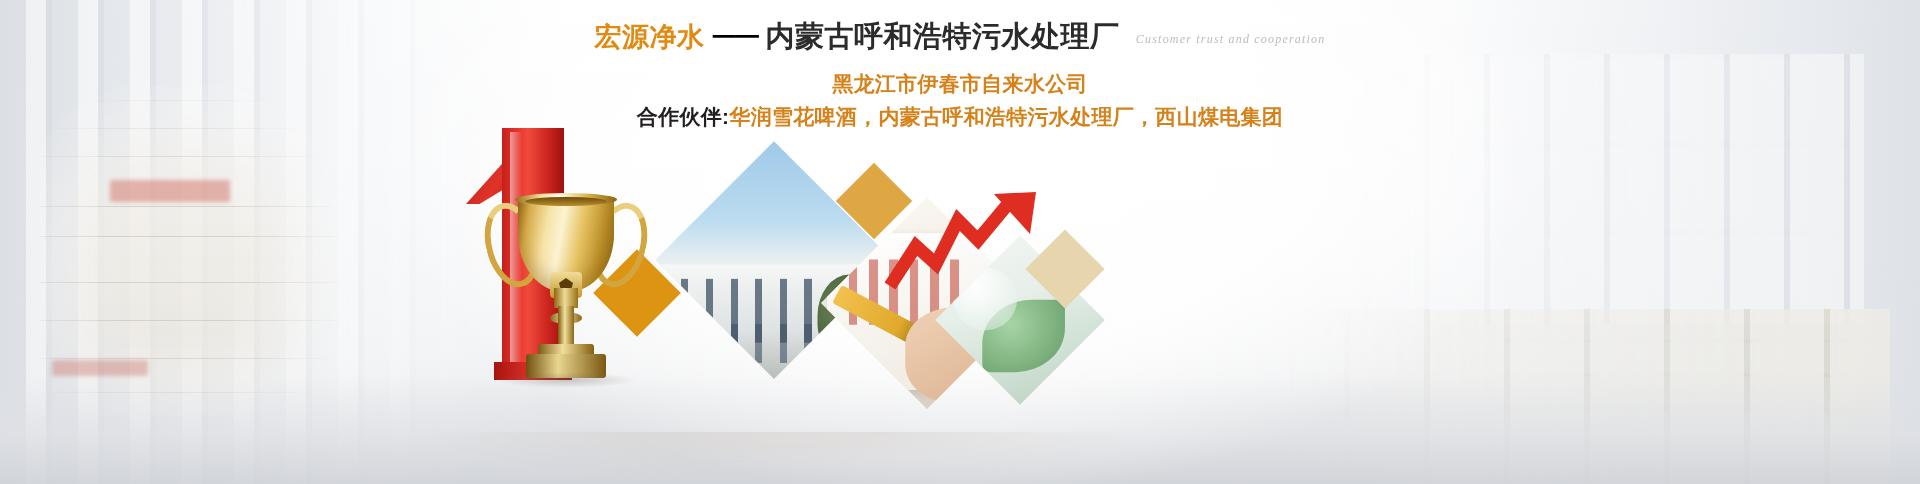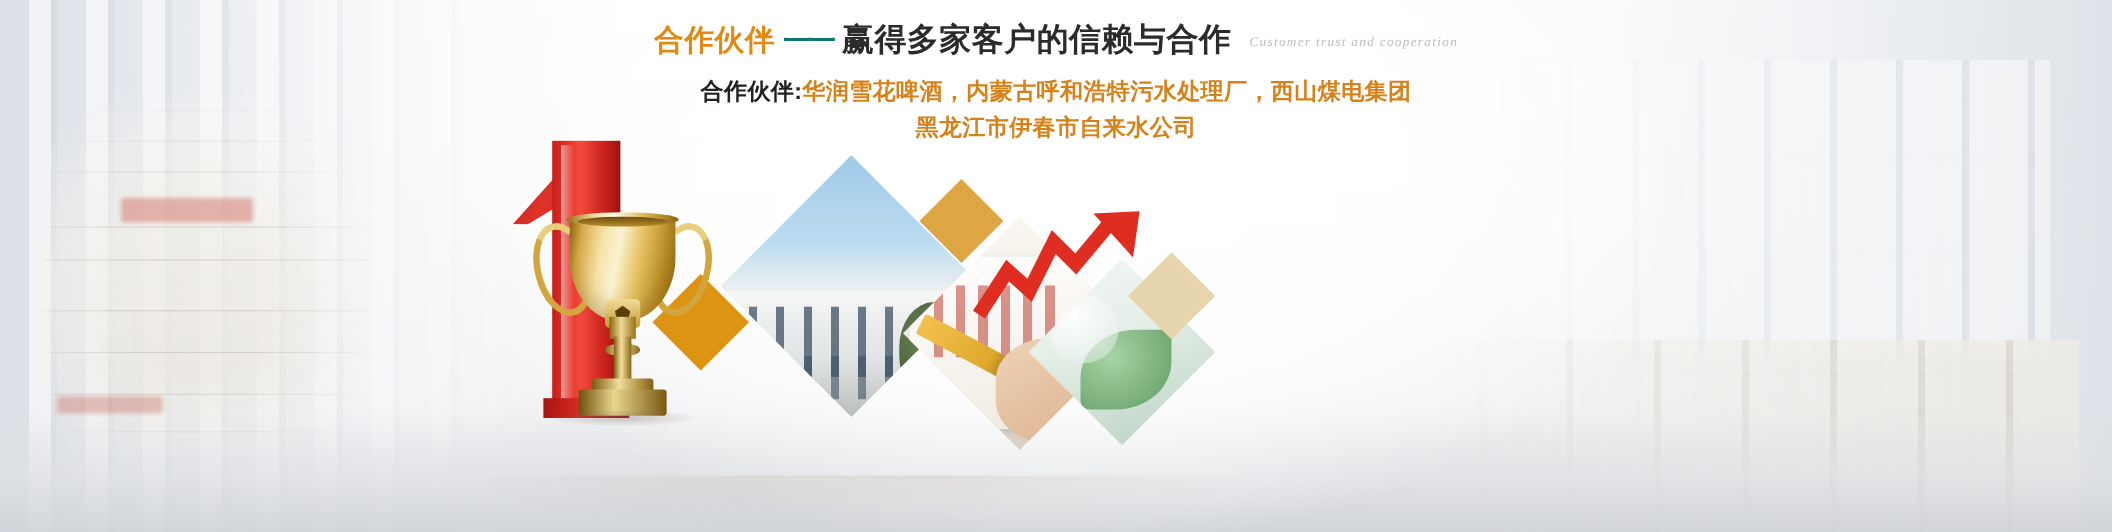--- a/index.html
+++ b/index.html
@@ -96,21 +96,21 @@
   .headline{
     position:absolute;left:0;right:0;top:22px;
     text-align:center;white-space:nowrap;
     line-height:1;
   }
   .hl-brand{
     font-size:27px;font-weight:bold;color:#e08a12;letter-spacing:.5px;
     vertical-align:baseline;
   }
   .hl-dash{
-    font-size:25px;font-weight:bold;color:#0f766e;padding:0 3px;letter-spacing:-2px;
+    font-size:25px;font-weight:bold;color:#000000;padding:0 3px;letter-spacing:-2px;
   }
   .hl-main{
     font-size:29px;font-weight:bold;color:#2b2b2b;letter-spacing:.5px;
   }
   .hl-en{
     font-family:"Liberation Serif","DejaVu Serif",serif;
     font-style:italic;font-size:12px;color:#b9bcc1;letter-spacing:1.2px;
     padding-left:12px;vertical-align:3px;
   }
 
@@ -368,28 +368,28 @@
       <div class="cup-stem"></div>
       <div class="cup-base1"></div>
       <div class="cup-base2"></div>
       <div class="cup-shadow"></div>
     </div>
 
     <div class="reflection"></div>
   </div>
 
   <div class="headline">
-    <span class="hl-brand">合作伙伴</span>
+    <span class="hl-brand">宏源净水</span>
     <span class="hl-dash">一一</span>
-    <span class="hl-main">赢得多家客户的信赖与合作</span>
+    <span class="hl-main">内蒙古呼和浩特污水处理厂</span>
     <span class="hl-en">Customer trust and cooperation</span>
   </div>
 
   <div class="partners">
     <div class="pt-line">
+      <span class="pt-value">黑龙江市伊春市自来水公司</span>
+    </div>
+    <div class="pt-line">
       <span class="pt-label">合作伙伴:</span><span class="pt-value">华润雪花啤酒，内蒙古呼和浩特污水处理厂，西山煤电集团</span>
     </div>
-    <div class="pt-line">
-      <span class="pt-value">黑龙江市伊春市自来水公司</span>
-    </div>
   </div>
 
 </div>
 
 </body></html>

